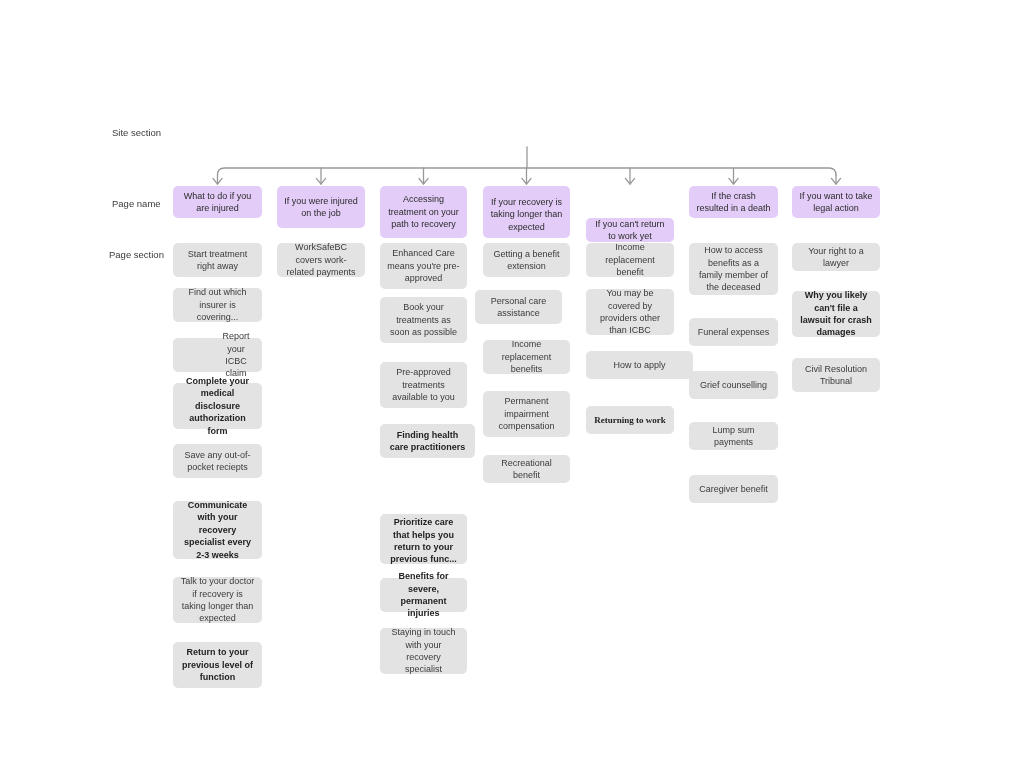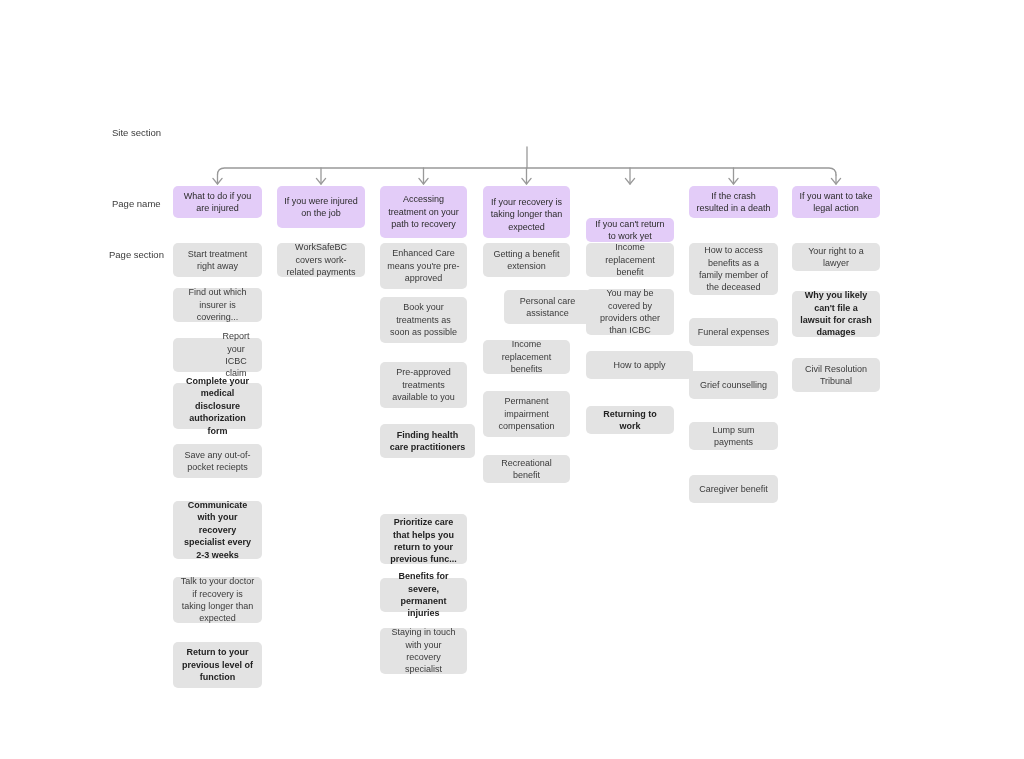--- a/index.html
+++ b/index.html
@@ -212,21 +212,21 @@
       </div>
       <div class="section-box" style="left: 380px; top: 628px; width: 87px; height: 46px;">
         <span>Staying in touch with your recovery specialist</span>
       </div>
       <div class="page-box" style="left: 483px; top: 186px; width: 87px; height: 52px; align-items: flex-end;">
         <span>If your recovery is taking longer than expected</span>
       </div>
       <div class="section-box" style="left: 483px; top: 243px; width: 87px; height: 34px;">
         <span>Getting a benefit extension</span>
       </div>
-      <div class="section-box" style="left: 504px; top: 290px; width: 87px; height: 34px;">
+      <div class="section-box" style="left: 475px; top: 290px; width: 87px; height: 34px;">
         <span>Personal care assistance</span>
       </div>
       <div class="section-box" style="left: 483px; top: 340px; width: 87px; height: 34px;">
         <span>Income replacement benefits</span>
       </div>
       <div class="section-box" style="left: 483px; top: 391px; width: 87px; height: 46px;">
         <span>Permanent impairment compensation</span>
       </div>
       <div class="section-box" style="left: 483px; top: 455px; width: 87px; height: 28px;">
         <span>Recreational benefit</span>
@@ -236,21 +236,21 @@
       </div>
       <div class="section-box" style="left: 586px; top: 243px; width: 88px; height: 34px;">
         <span>Income replacement benefit</span>
       </div>
       <div class="section-box" style="left: 586px; top: 289px; width: 88px; height: 46px;">
         <span>You may be covered by providers other than ICBC</span>
       </div>
       <div class="section-box" style="left: 586px; top: 351px; width: 107px; height: 28px;">
         <span>How to apply</span>
       </div>
-      <div class="section-box bold" style="left: 586px; top: 406px; width: 88px; height: 28px;">
+      <div class="section-box bold" style="left: 586px; top: 406px; width: 88px; height: 28px; font-family: Liberation Serif, serif;">
         <span>Returning to work</span>
       </div>
       <div class="page-box" style="left: 689px; top: 186px; width: 89px; height: 32px;">
         <span>If the crash resulted in a death</span>
       </div>
       <div class="section-box" style="left: 689px; top: 243px; width: 89px; height: 52px;">
         <span>How to access benefits as a family member of the deceased</span>
       </div>
       <div class="section-box" style="left: 689px; top: 318px; width: 89px; height: 28px;">
         <span>Funeral expenses</span>

